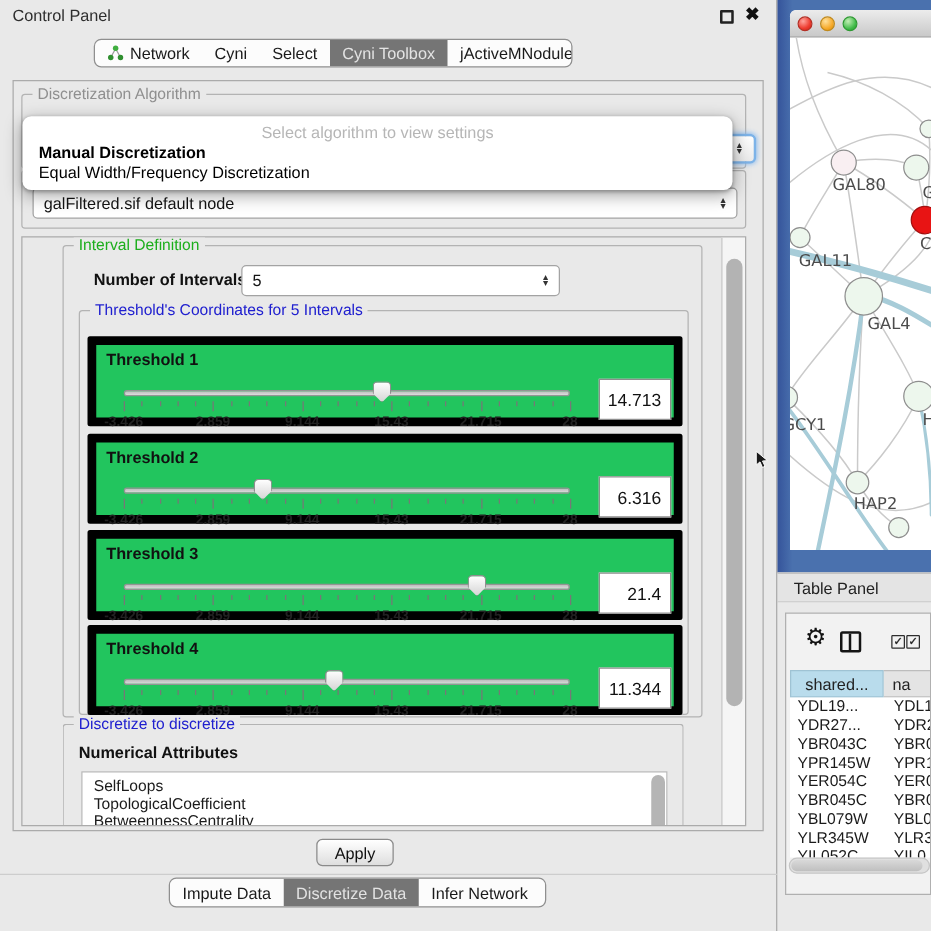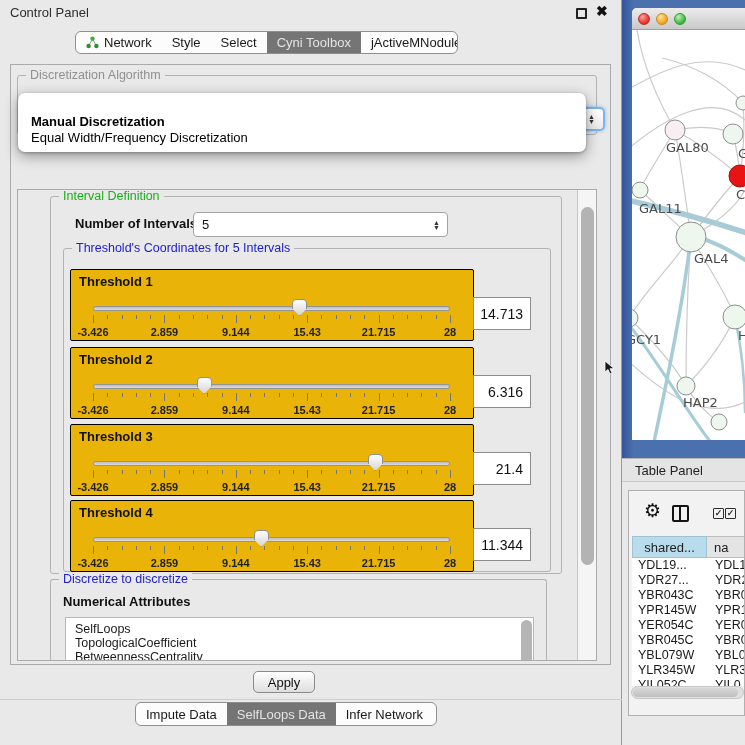--- a/index.html
+++ b/index.html
@@ -49,21 +49,21 @@
   
   #scrollpane { position:absolute; left:6px; top:124px; width:580px; height:472px; border:1px solid #ababab; background:#e9e9e9; overflow:hidden; }
   #vscroll { position:absolute; right:0; top:0; width:19px; height:100%; background:#f5f5f5; border-left:1px solid #c6c6c6; }
   #vscroll .thumb-v { position:absolute; left:3px; top:17px; width:13px; height:358px; background:#b3b3b3; border-radius:7px; }
 
   #grp-interval { left:32px; top:6px; width:512px; height:378px; }
   #lbl-numint { position:absolute; left:24px; top:19px; font-size:13px; font-weight:bold; color:#111; }
   #combo-numint { left:142px; top:15px; width:255px; height:25px; }
   #grp-coords { left:12px; top:51px; width:488px; height:324px; }
 
-  .thr-box { position:absolute; left:6px; width:404px; height:72px; border:1px solid #000000; border-radius:2px; background:#eab308; }
+  .thr-box { position:absolute; left:6px; width:476px; height:72px; border:7px solid #000000; border-radius:2px; background:#22c55e; }
   .thr-label { position:absolute; left:8px; top:4px; font-size:13px; font-weight:bold; color:#111; }
   .sl-rail { position:absolute; left:22px; top:0; width:357px; height:72px; }
   .sl-track { position:absolute; left:0; top:36px; width:357px; height:5px; background:linear-gradient(#bdbdbd,#dcdcdc); border:1px solid #949494; border-radius:3px; }
   .sl-thumb { position:absolute; top:29px; width:15px; height:17px; background:linear-gradient(#fefefe,#d6d6d6); border:1px solid #8f8f8f;
      clip-path:polygon(8% 0,92% 0,100% 10%,100% 55%,50% 100%,0 55%,0 10%); border-radius:4px; }
   .sl-ticks { position:absolute; left:0; top:45px; width:357px; height:8px; }
   .tick { position:absolute; top:0; width:1px; height:4px; background:#777; }
   .tick.major { height:8px; }
   .sl-labels { position:absolute; left:0; top:56px; width:357px; height:12px; }
   .tick-label { position:absolute; transform:translateX(-50%); font-size:11px; font-weight:bold; color:#222; white-space:nowrap; }
@@ -132,21 +132,21 @@
           <line x1="6.5" y1="3" x2="2.5" y2="10" stroke="#9a9a9a" stroke-width="1"></line>
           <line x1="6.5" y1="3" x2="10.5" y2="10" stroke="#9a9a9a" stroke-width="1"></line>
           <circle cx="6.5" cy="2.6" r="2.2" fill="#3fae3f"></circle>
             <circle cx="2.6" cy="10" r="2.2" fill="#2f8f2f"></circle>
             <circle cx="10.4" cy="10" r="2.2" fill="#2f8f2f"></circle>
         </svg>
         <span>Network</span>
       </div>
       <div class="tab-sep"></div>
       <div class="tab">
-          <span>Style</span>
+          <span>Cyni</span>
         </div>
       <div class="tab-sep"></div>
       <div class="tab">
           <span>Select</span>
         </div>
       <div class="tab sel">
           <span>Cyni Toolbox</span>
         </div>
       <div class="tab">
           <span>jActiveMNodules</span>
@@ -155,25 +155,33 @@
 
     <div id="content">
 
       <div class="group" id="grp-algo">
         <div class="group-label dim" id="algo-label">Discretization Algorithm</div>
         <div id="combo-stepper-blue">
           <span class="step-arrows">▲<br>▼</span>
         </div>
 
         <div id="algo-popup">
+          <div class="ph">Select algorithm to view settings</div>
           <div class="opt1">Manual Discretization</div>
           <div class="opt2">Equal Width/Frequency Discretization</div>
         </div>
       </div>
 
+      <div class="group" id="grp-table-data">
+        <div class="group-label">Table Data</div>
+        <div class="combo" id="combo-tabledata">
+          <span>galFiltered.sif default node</span>
+          <span class="step-arrows">▲<br>▼</span>
+        </div>
+      </div>
 
       <div id="scrollpane">
         <div class="group" id="grp-interval">
           <div class="group-label green">Interval Definition</div>
           <div id="lbl-numint">Number of Intervals</div>
           <div class="combo" id="combo-numint">
             <span>5</span>
             <span class="step-arrows">▲<br>▼</span>
           </div>
 
@@ -383,21 +391,21 @@
     </div>
 
     <div id="apply-btn">Apply</div>
     <div id="divider"></div>
 
     <div class="tabbar" id="bottom-tabs">
       <div class="tab">
           <span>Impute Data</span>
         </div>
       <div class="tab sel">
-          <span>SelfLoops Data</span>
+          <span>Discretize Data</span>
         </div>
       <div class="tab">
           <span>Infer Network</span>
         </div>
     </div>
   </div>
 
   <div id="net-frame">
     <div id="net-window">
       <div id="net-titlebar">

